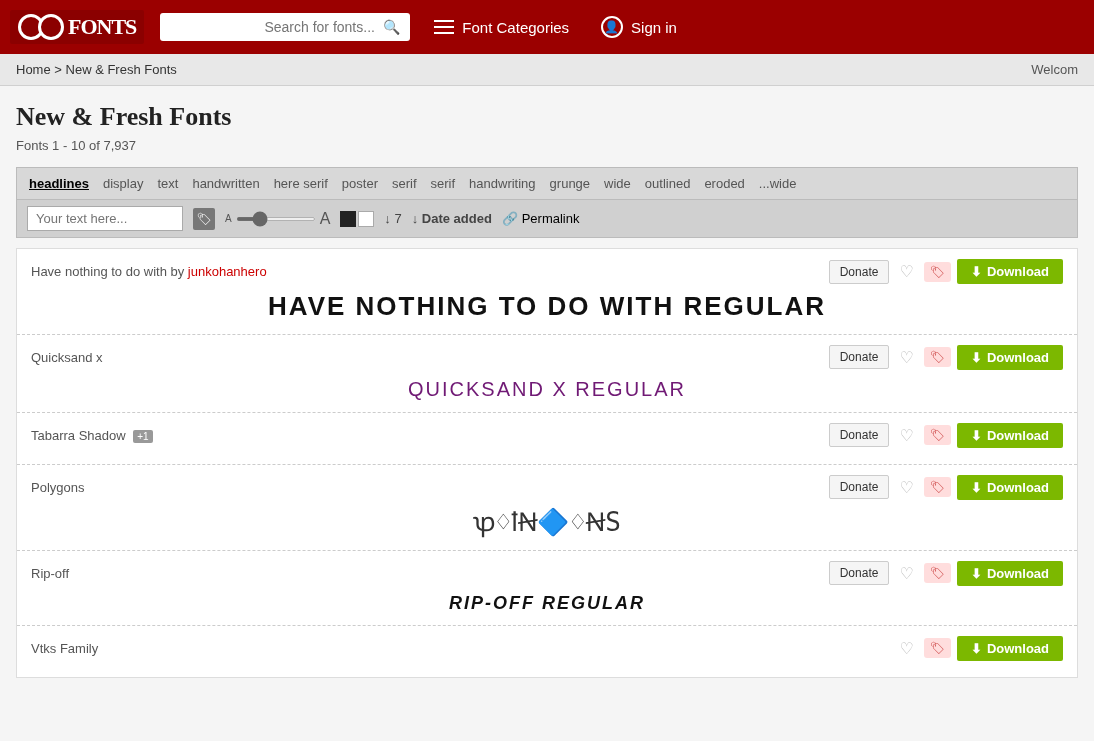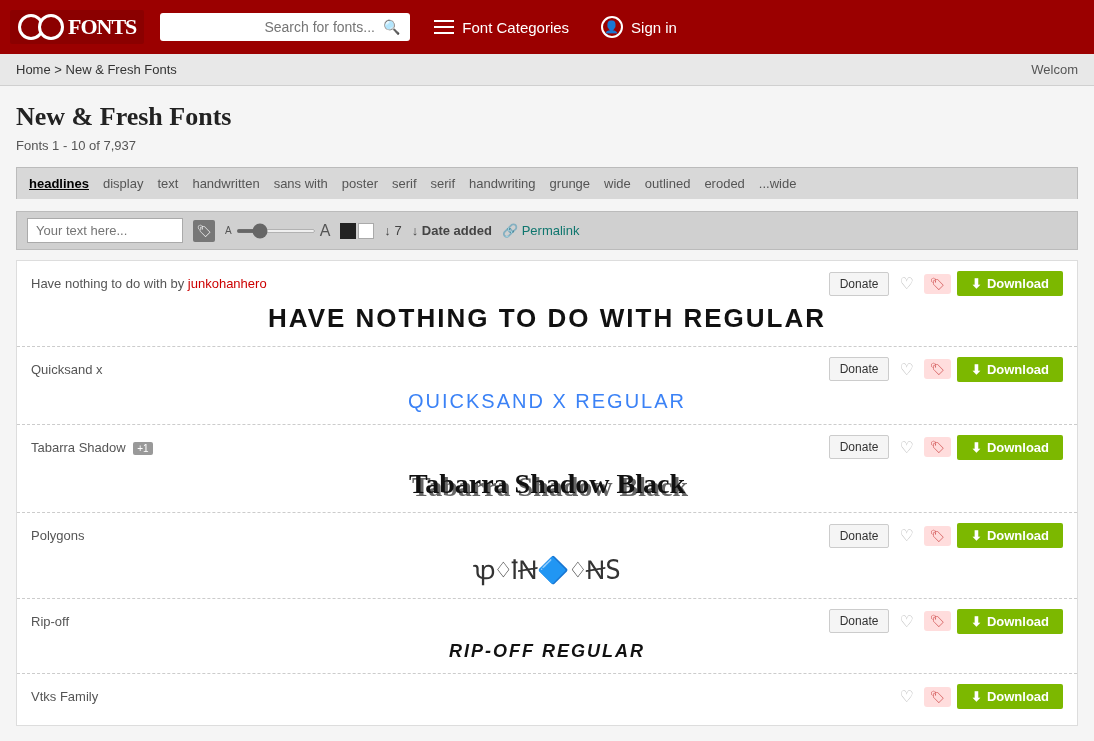--- a/index.html
+++ b/index.html
@@ -80,21 +80,21 @@
       font-size: 13px;
       color: #555;
       margin-bottom: 14px;
     }
 
     
     .filter-bar {
       background: #d8d8d8;
       border: 1px solid #bbb;
       padding: 8px 12px;
-      margin-bottom: 12px;
+      margin-bottom: 0;
       border-bottom: none;
     }
     .filter-tags {
       display: flex;
       gap: 14px;
       flex-wrap: wrap;
     }
     .filter-tag {
       font-size: 13px;
       color: #555;
@@ -167,21 +167,21 @@
       font-size: 13px;
       color: #444;
       cursor: pointer;
       font-weight: bold;
     }
     .permalink {
       display: flex;
       align-items: center;
       gap: 4px;
       font-size: 13px;
-      color: #0f766e;
+      color: #000000;
       cursor: pointer;
     }
 
     
     .font-list {
       background: white;
       border: 1px solid #ddd;
     }
     .font-item {
       border-bottom: 1px dashed #ccc;
@@ -381,21 +381,21 @@
 <div class="main">
   <h1 class="page-title">New &amp; Fresh Fonts</h1>
   <div class="font-count">Fonts 1 - 10 of 7,937</div>
 
   <div class="filter-bar">
     <div class="filter-tags">
       <a class="filter-tag active">headlines</a>
       <a class="filter-tag">display</a>
       <a class="filter-tag">text</a>
       <a class="filter-tag">handwritten</a>
-      <a class="filter-tag">sans with</a>
+      <a class="filter-tag">here serif</a>
       <a class="filter-tag">poster</a>
       <a class="filter-tag">serif</a>
       <a class="filter-tag">serif</a>
       <a class="filter-tag">handwriting</a>
       <a class="filter-tag">grunge</a>
       <a class="filter-tag">wide</a>
       <a class="filter-tag">outlined</a>
       <a class="filter-tag">eroded</a>
       <a class="filter-tag more">...wide</a>
     </div>
@@ -450,39 +450,38 @@
         <div class="font-actions">
           <button class="btn-donate">Donate</button>
           <button class="btn-heart">♡</button>
           <button class="btn-tag">🏷</button>
           <button class="btn-download">
             <span>⬇</span>
             <span>Download</span>
           </button>
         </div>
       </div>
-      <div class="font-preview font-preview-2" style="font-family:'Century Gothic',Futura,sans-serif; font-size:20px; letter-spacing:2px; color:#3b82f6;">QUICKSAND X REGULAR</div>
+      <div class="font-preview font-preview-2" style="font-family:'Century Gothic',Futura,sans-serif; font-size:20px; letter-spacing:2px; color:#701a75;">QUICKSAND X REGULAR</div>
     </div>
 
     <div class="font-item">
       <div class="font-item-header">
         <span class="font-item-name">
           Tabarra Shadow <span class="badge">+1</span>
         </span>
         <div class="font-actions">
           <button class="btn-donate">Donate</button>
           <button class="btn-heart">♡</button>
           <button class="btn-tag">🏷</button>
           <button class="btn-download">
             <span>⬇</span>
             <span>Download</span>
           </button>
         </div>
       </div>
-      <div class="font-preview" style="font-family:Georgia,serif; font-size:28px; font-weight:900; text-shadow:3px 3px 0px #666;">Tabarra Shadow Black</div>
     </div>
 
     <div class="font-item">
       <div class="font-item-header">
         <span class="font-item-name">Polygons</span>
         <div class="font-actions">
           <button class="btn-donate">Donate</button>
           <button class="btn-heart">♡</button>
           <button class="btn-tag">🏷</button>
           <button class="btn-download">

